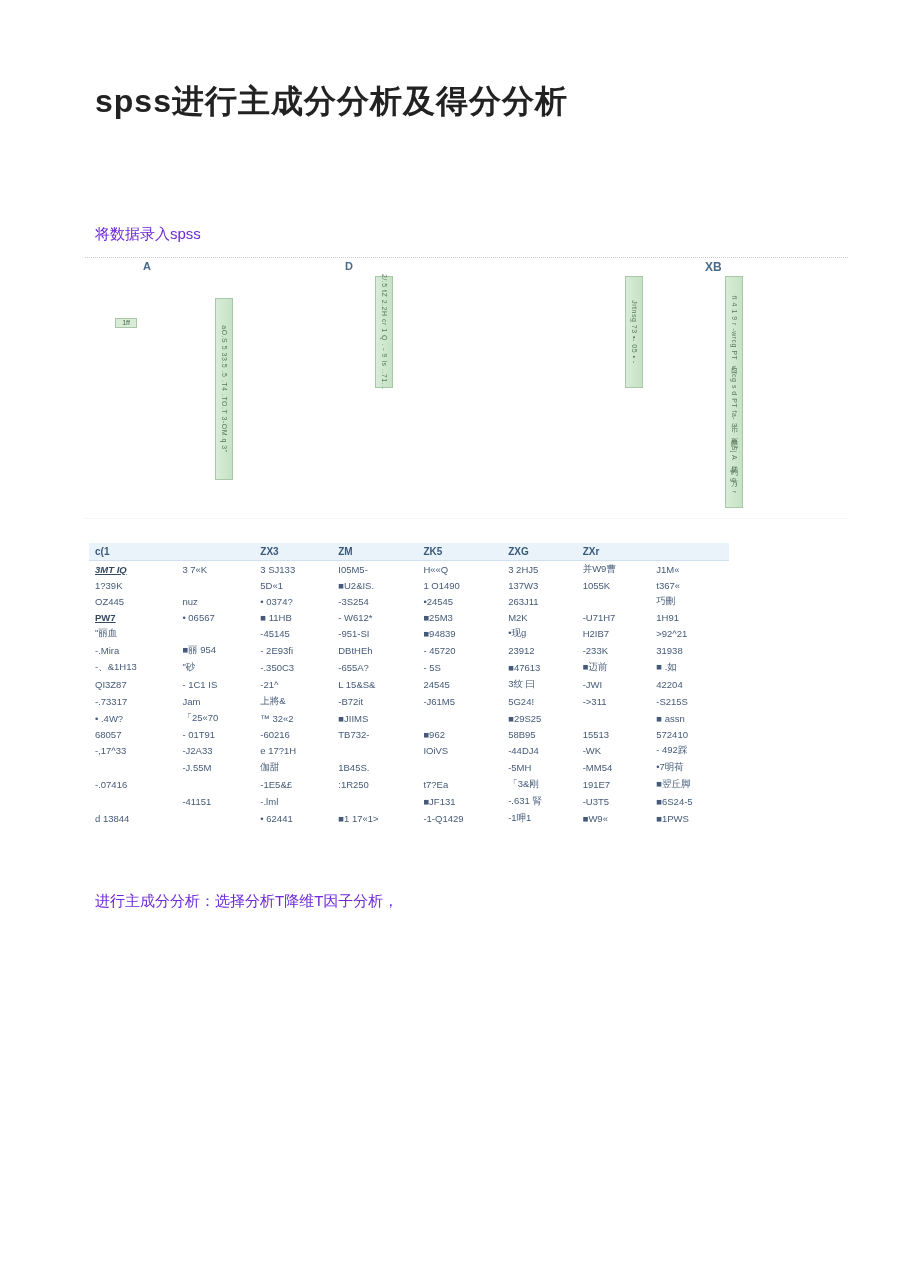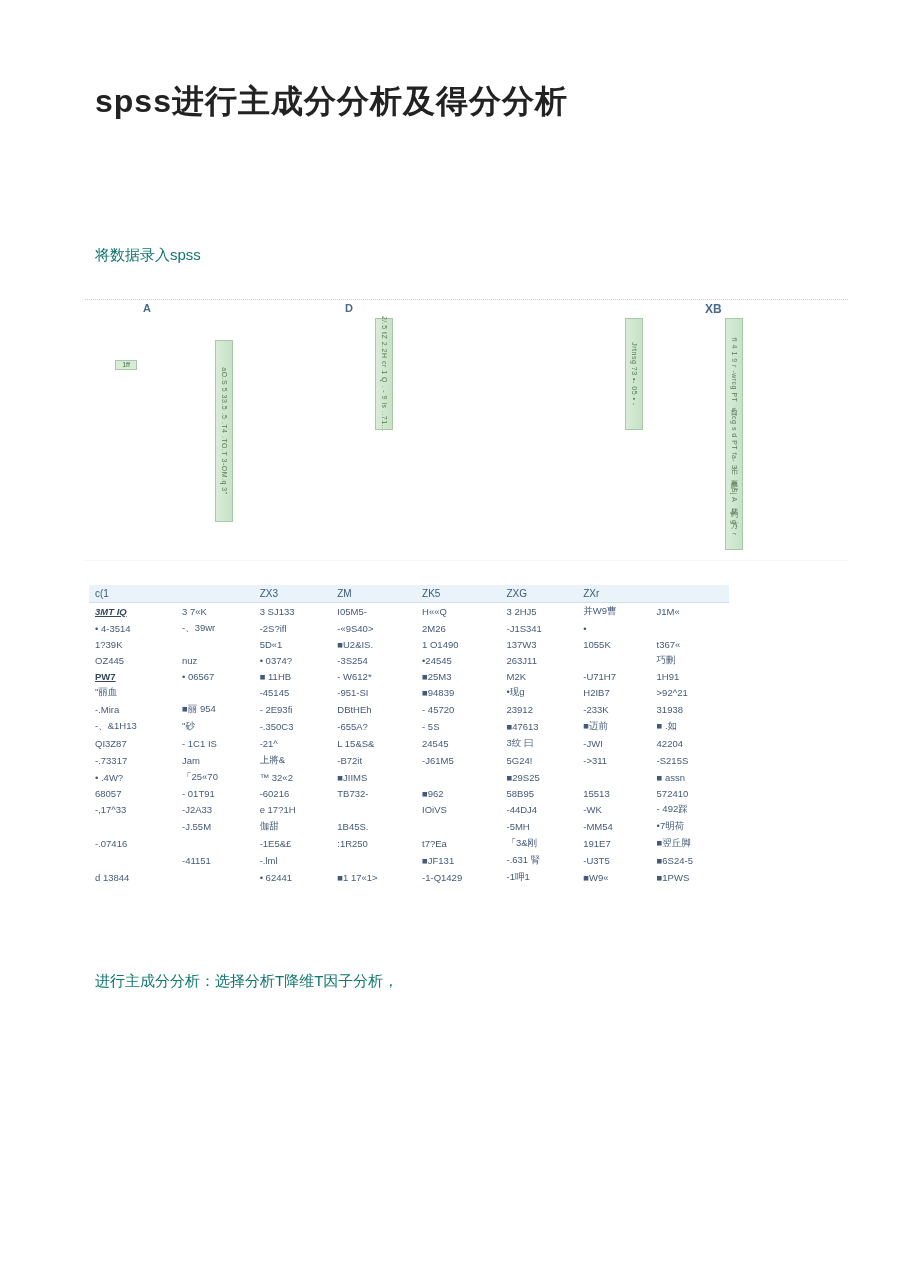--- a/index.html
+++ b/index.html
@@ -15,22 +15,22 @@
   }
   h1.title {
     font-size: 32px;
     font-weight: 600;
     color: #222;
     margin: 20px 0 60px 0;
     letter-spacing: 1px;
   }
   .instr {
     font-size: 15px;
-    color: #0f766e;
-    margin: 29px 0;
+    color: #6d28d9;
+    margin: 8px 0;
     line-height: 1.9;
   }
   .instr .fragment {
     display: inline-block;
   }
   .instr .small {
     font-size: 13px;
   }
   .spss-area {
     position: relative;
@@ -81,21 +81,21 @@
   }
   .ztable {
     margin: 18px 0 24px -6px;
     border-collapse: collapse;
     font-size: 10px;
     color: #3a5a7a;
     width: 640px;
   }
   .ztable th {
     font-size: 10px;
-    font-weight: 400;
+    font-weight: 700;
     text-align: left;
     padding: 3px 6px;
     background: #eaf2fa;
     color: #3a5a7a;
     border-bottom: 1px solid #d0e0f0;
   }
   .ztable td {
     padding: 2px 6px;
     font-size: 9.5px;
     color: #455a78;
@@ -156,30 +156,20 @@
           <td class="bold it">3MT IQ</td>
           <td>3 7«K</td>
           <td>3 SJ133</td>
           <td>I05M5-</td>
           <td>H««Q</td>
           <td>3 2HJ5</td>
           <td>并W9曹</td>
           <td>J1M«</td>
         </tr>
         <tr>
-          <td>• 4-3514</td>
-          <td>-、39wr</td>
-          <td>-2S?ifl</td>
-          <td>-«9S40&gt;</td>
-          <td>2M26</td>
-          <td>-J1S341</td>
-          <td>•</td>
-          <td></td>
-        </tr>
-        <tr>
           <td>1?39K</td>
           <td></td>
           <td>5D«1</td>
           <td>■U2&amp;IS.</td>
           <td>1 O1490</td>
           <td>137W3</td>
           <td>1055K</td>
           <td>t367«</td>
         </tr>
         <tr>

